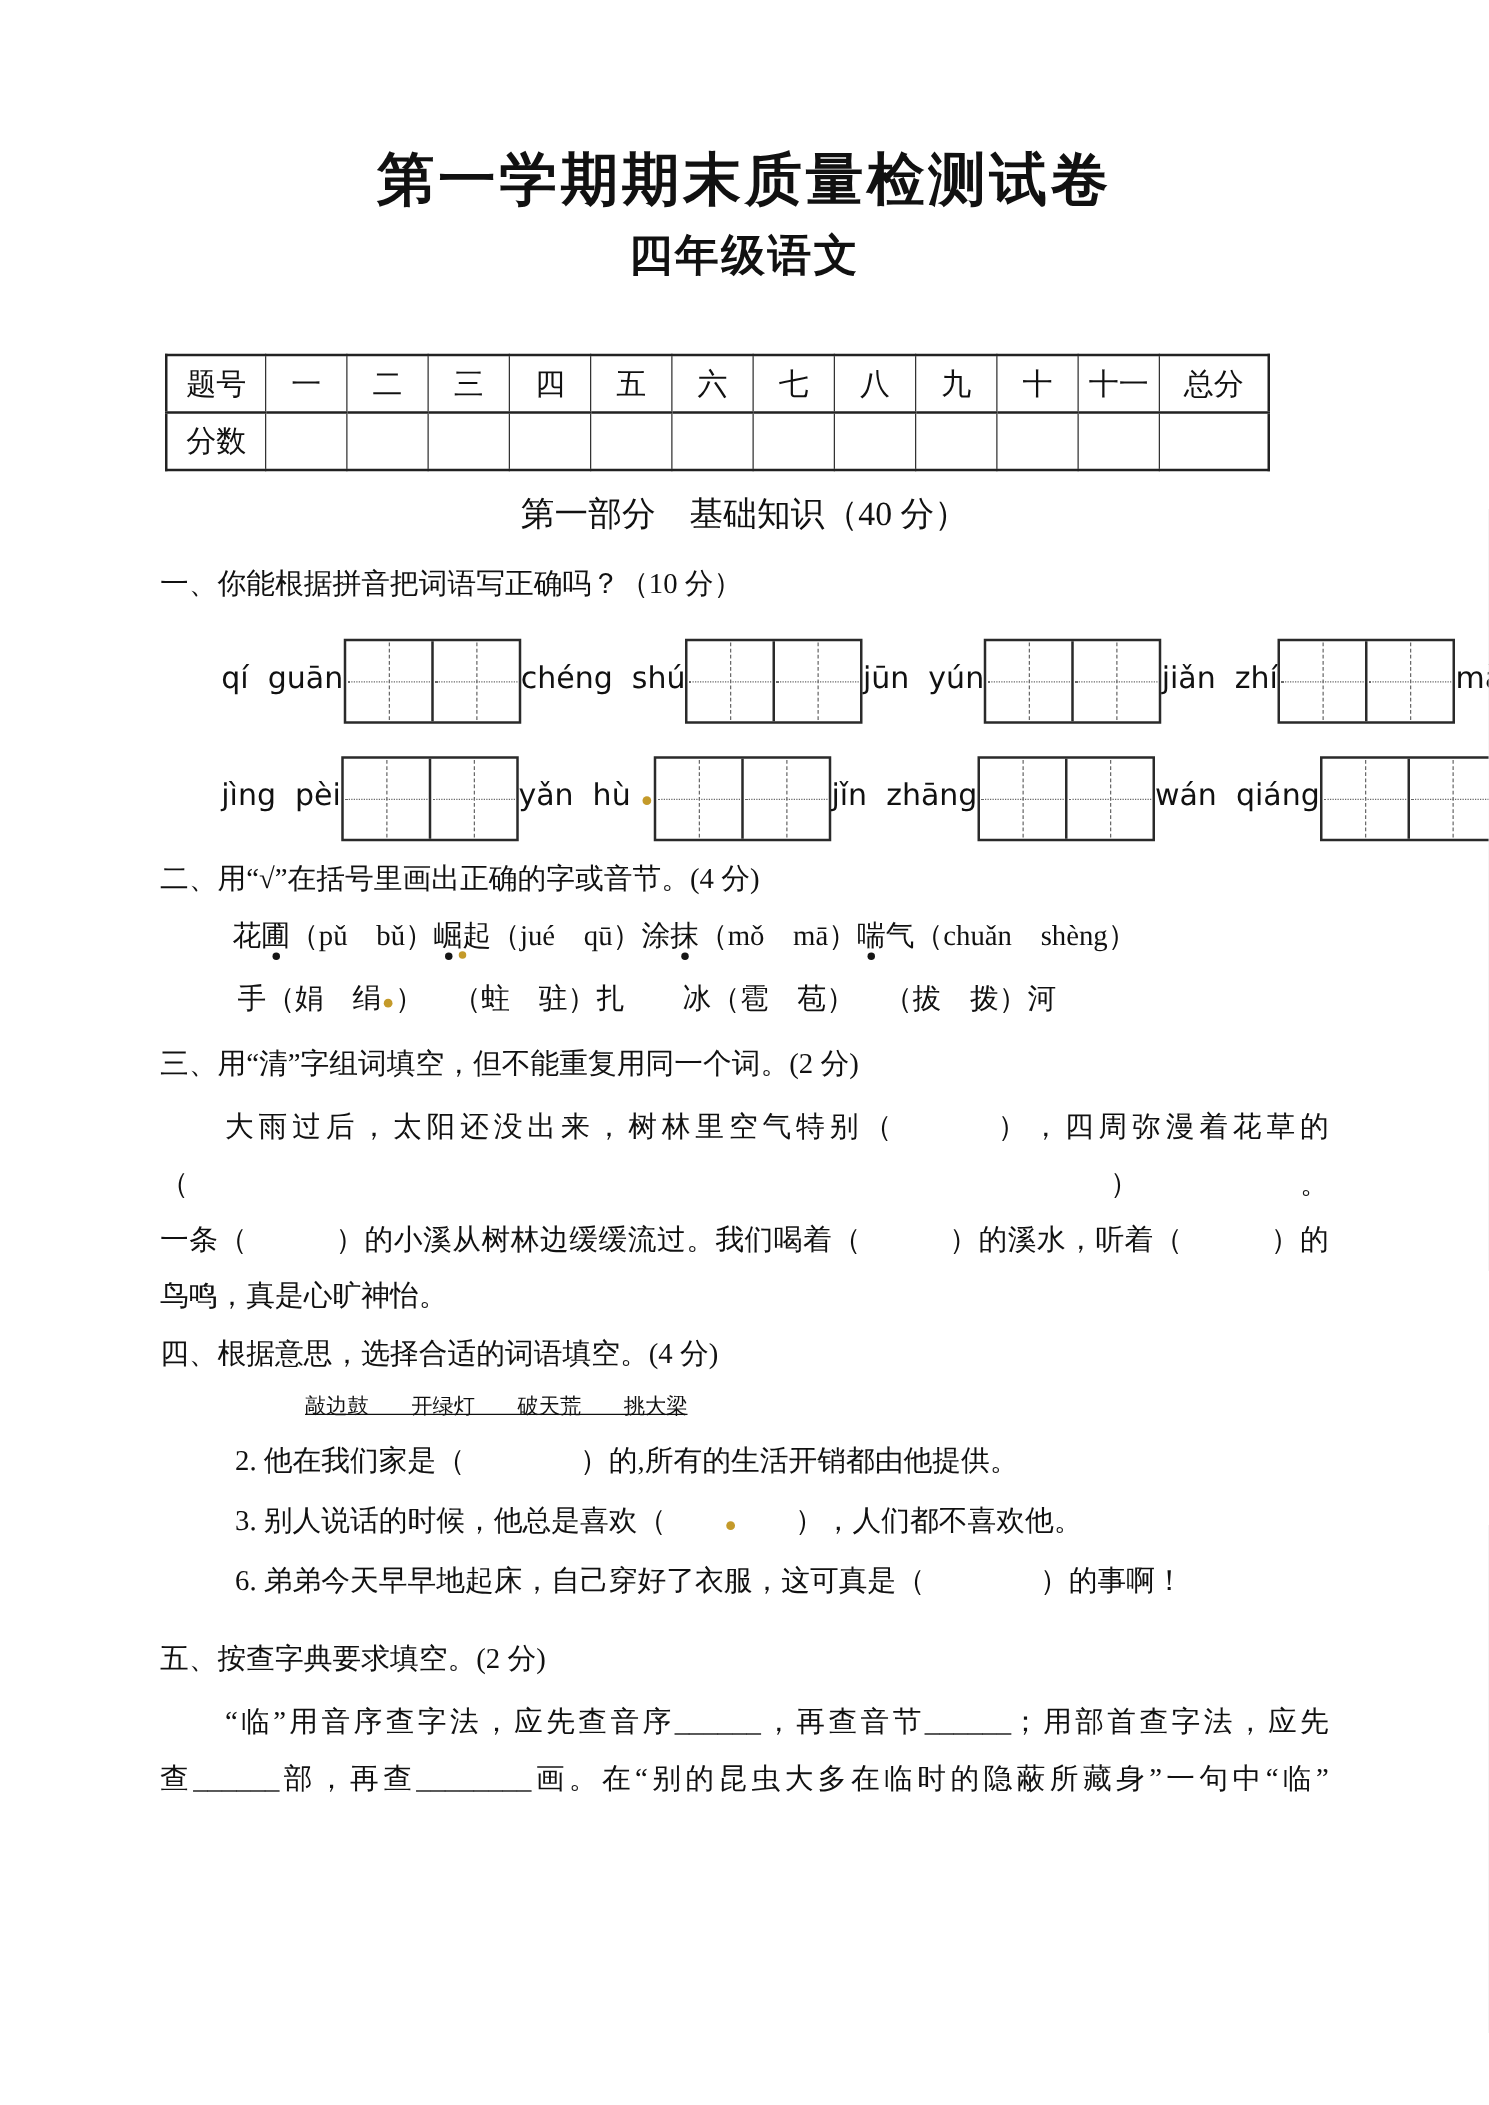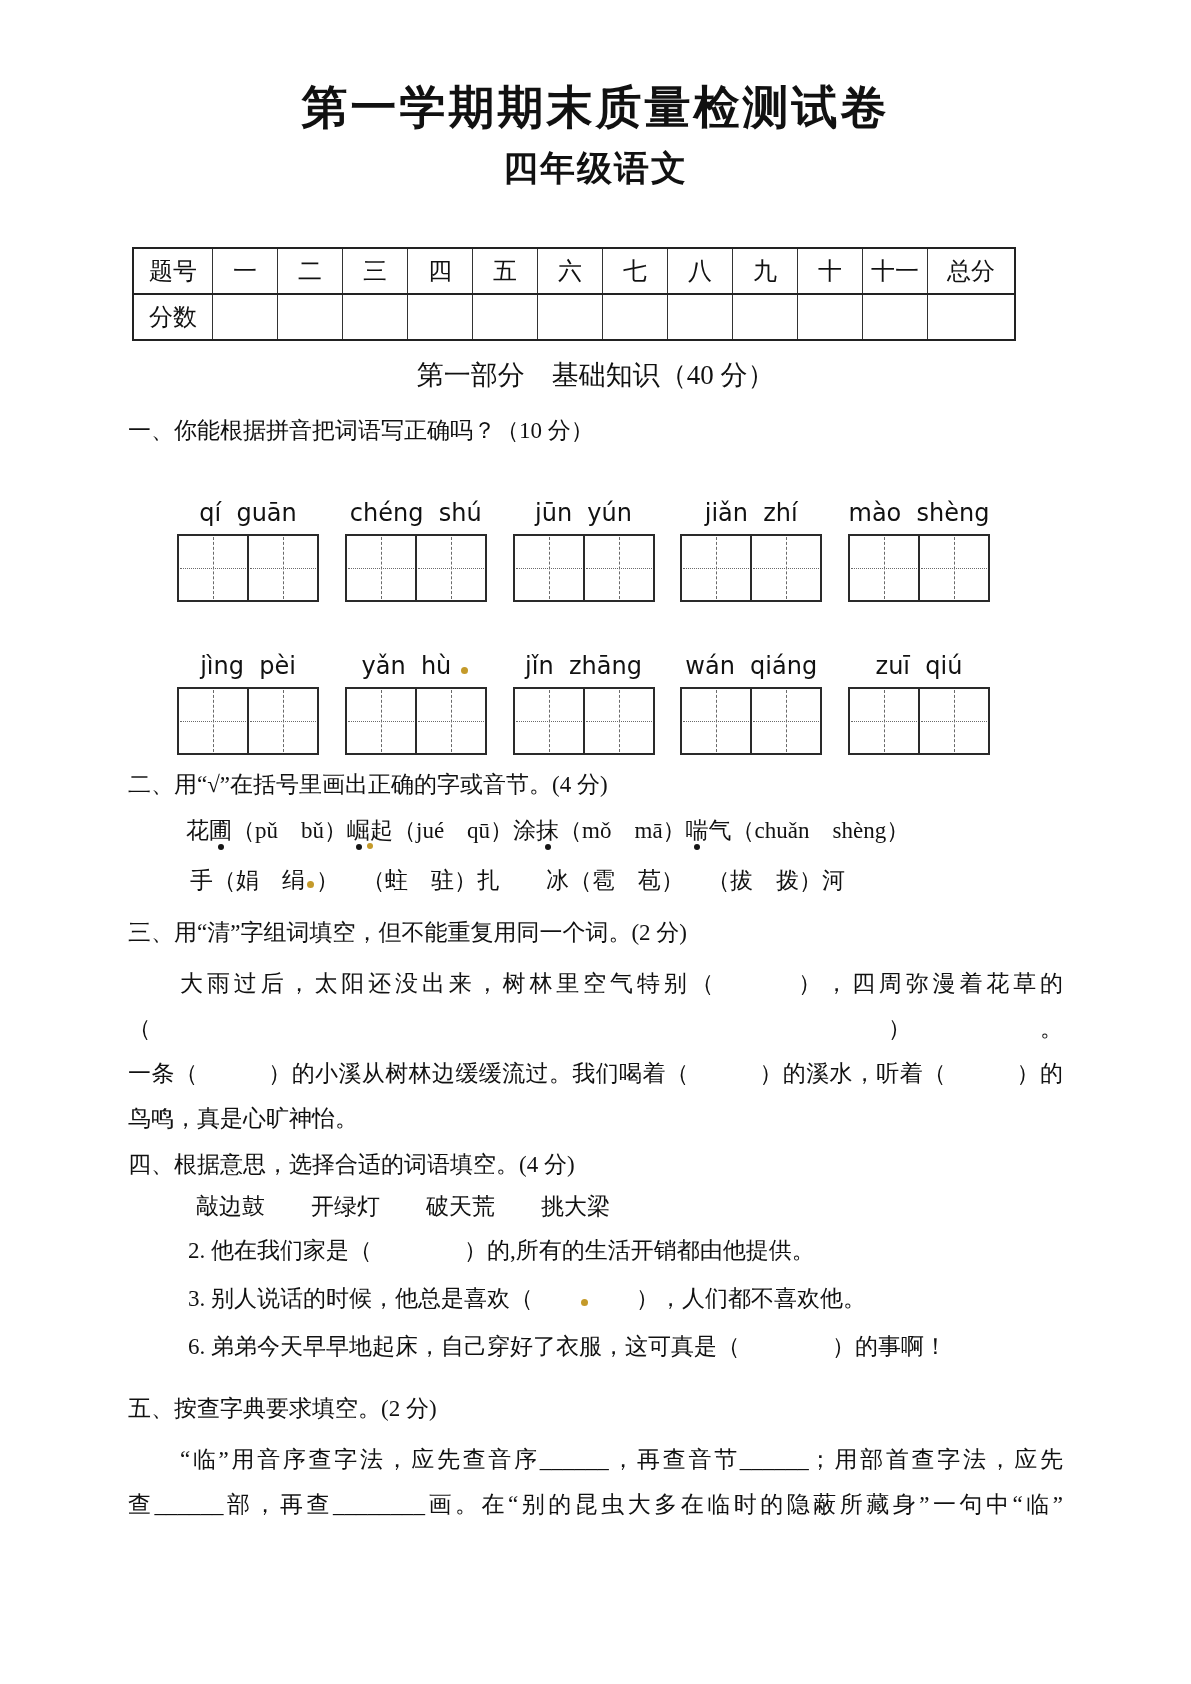--- a/index.html
+++ b/index.html
@@ -2,56 +2,56 @@
 <html><head>
 <meta charset="utf-8">
 <style>
   html,body{margin:0;padding:0;background:#e8e8e8;}
   .page{
     width:1191px;height:1684px;background:#ffffff;margin:0 auto;
     font-family:"Liberation Serif","DejaVu Serif",serif;color:#111;
     overflow:hidden;position:relative;box-sizing:border-box;
   }
   .content{padding:0 128px 0 128px;}
-  .title{margin-top:80px;text-align:center;font-size:46px;font-weight:bold;letter-spacing:3px;line-height:1.2;}
+  .title{margin-top:116px;text-align:center;font-size:46px;font-weight:bold;letter-spacing:3px;line-height:1.2;}
   .subtitle{margin-top:12px;text-align:center;font-size:35px;font-weight:bold;letter-spacing:2px;line-height:1.25;}
   table.score-table{border-collapse:collapse;margin:56px 0 0 4px;table-layout:fixed;}
   table.score-table td{
     border:1px solid #333;height:44px;text-align:center;vertical-align:middle;
     font-size:24px;width:64px;padding:0;
   }
   table.score-table{border:2px solid #222;}
   table.score-table tr:first-child td{border-bottom:2px solid #222;}
   table.score-table td:first-child{width:78px;}
   table.score-table td:last-child{width:86px;}
   .section-heading{margin-top:16px;text-align:center;font-size:27px;line-height:36px;}
   .q-heading{font-size:23px;line-height:32px;}
   .q1-heading{margin-top:22px;}
   .grid-row{display:flex;justify-content:space-between;margin:26px 73px 0 49px;}
   .grid-row.first{margin-top:28px;}
-  .grid-group{display:flex;flex-direction:column;align-items:center;margin-top:23px;}
+  .grid-group{display:flex;flex-direction:row;align-items:center;}
   .pinyin{
     font-family:"DejaVu Sans","Liberation Sans",sans-serif;font-size:24px;line-height:30px;
     white-space:pre;margin-bottom:6px;
   }
   .tzg{width:142px;height:68px;border:2px solid #2a2a2a;display:flex;background:#fff;box-sizing:border-box;}
   .tzg .cell{flex:1;position:relative;}
   .tzg .cell + .cell{border-left:2px solid #2a2a2a;}
   .tzg .cell::before{content:"";position:absolute;left:50%;top:1px;bottom:1px;border-left:1px dashed #6a6a6a;}
   .tzg .cell::after{content:"";position:absolute;top:50%;left:1px;right:1px;border-top:1px dotted #6a6a6a;}
   .q2-heading{margin-top:14px;}
   .q2-line1{margin:14px 0 0 58px;display:flex;font-size:23px;line-height:32px;white-space:pre;}
   .q2-line2{margin:18px 0 0 62px;font-size:23px;line-height:32px;white-space:pre;}
   .q3-heading{margin-top:20px;}
   .para{margin-top:12px;font-size:23px;}
   .para-line{line-height:45px;}
   .para-line.indent{text-indent:52px;}
   .para-line.jfull{text-align:justify;text-align-last:justify;}
   .q4-heading{margin-top:8px;}
-  .word-bank{margin:10px 0 0 68px;font-size:23px;line-height:32px;white-space:pre;}
+  .word-bank{margin:10px 0 0 116px;font-size:17px;line-height:32px;white-space:pre;text-decoration:underline;}
   .q4-items{margin-top:4px;}
   .q4-item{margin-left:60px;font-size:23px;line-height:48px;white-space:pre;}
   .q5-heading{margin-top:22px;}
   .emph{position:relative;}
   .emph::after{
     content:"";position:absolute;left:50%;transform:translateX(-50%);
     bottom:-7px;width:6px;height:6px;background:#151515;border-radius:50%;
   }
   .stray-under{position:relative;}
   .stray-under::before{

